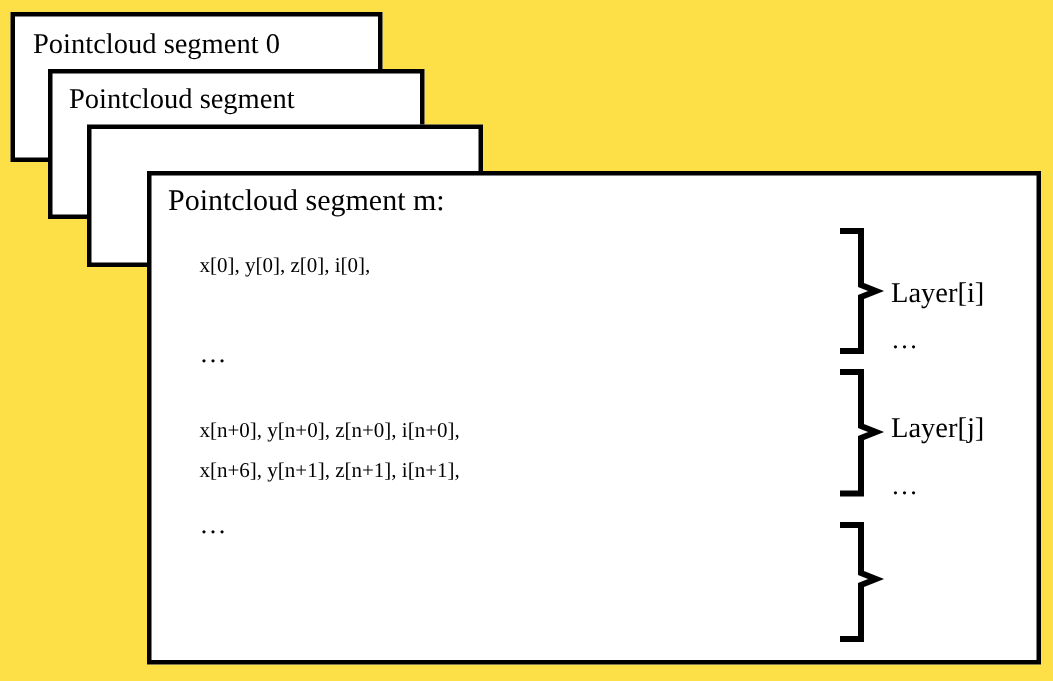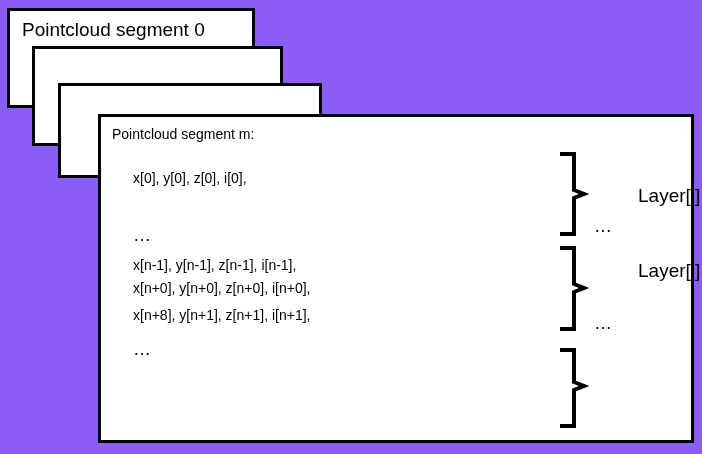--- a/index.html
+++ b/index.html
@@ -4,22 +4,22 @@
 <style>
   html, body {
     margin: 0;
     padding: 0;
     background: #ffffff;
   }
   #canvas {
     position: relative;
     width: 702px;
     height: 454px;
-    background: #8b5cf6;
-    font-family: Liberation Sans, sans-serif;
+    background: #fde047;
+    font-family: Liberation Serif, serif;
     color: #000000;
     overflow: hidden;
   }
 
   
   .seg-box {
     position: absolute;
     box-sizing: border-box;
     background: #ffffff;
     border: 3px solid #000000;
@@ -49,21 +49,21 @@
     height: 329px;
     box-sizing: border-box;
     background: #ffffff;
     border: 3px solid #000000;
     z-index: 4;
   }
   #main-title {
     position: absolute;
     left: 112px;
     top: 125px;
-    font-size: 14px;
+    font-size: 20px;
     line-height: 19px;
     white-space: nowrap;
     z-index: 14;
   }
 
   
   .data-line {
     position: absolute;
     left: 133px;
     font-size: 14px;
@@ -86,62 +86,61 @@
     z-index: 14;
     overflow: visible;
   }
   .layer-label {
     position: absolute;
     left: 594px;
     font-size: 19px;
     line-height: 19px;
     white-space: nowrap;
     z-index: 14;
-    margin-left: 44px;
   }
   .layer-dots {
     position: absolute;
     left: 594px;
     font-size: 18px;
     line-height: 18px;
     white-space: nowrap;
     z-index: 14;
   }
 </style>
 </head>
 <body>
 
 <div id="canvas">
 
   <div id="seg0" class="seg-box"></div>
   <div id="seg1" class="seg-box"></div>
   <div id="seg2" class="seg-box"></div>
 
   <div id="seg0-label" class="seg-label">Pointcloud segment 0</div>
+  <div id="seg1-label" class="seg-label">Pointcloud segment</div>
 
   <div id="main-box"></div>
 
   <div id="main-title">Pointcloud segment m:</div>
 
   <div class="data-line" style="top:169px;">x[0], y[0], z[0], i[0],</div>
   <div class="ellipsis-line" style="top:226px;">…</div>
-  <div class="data-line" style="top:256px;">x[n-1], y[n-1], z[n-1], i[n-1],</div>
   <div class="data-line" style="top:279px;">x[n+0], y[n+0], z[n+0], i[n+0],</div>
-  <div class="data-line" style="top:306px;">x[n+8], y[n+1], z[n+1], i[n+1],</div>
+  <div class="data-line" style="top:306px;">x[n+6], y[n+1], z[n+1], i[n+1],</div>
   <div class="ellipsis-line" style="top:340px;">…</div>
 
   <svg class="brace-svg" style="left:558px; top:152px;" width="30" height="84" viewBox="0 0 30 84">
     <path d="M 4 2 L 16 2 L 16 38 L 26 42 L 16 46 L 16 82 L 4 82" fill="none" stroke="#000000" stroke-width="4" stroke-linecap="square" stroke-linejoin="miter"></path>
   </svg>
   <div class="layer-label" style="top:186px;">Layer[i]</div>
   <div class="layer-dots" style="top:217px;">…</div>
 
   <svg class="brace-svg" style="left:558px; top:246px;" width="30" height="85" viewBox="0 0 30 85">
     <path d="M 4 2 L 16 2 L 16 38 L 26 42 L 16 46 L 16 83 L 4 83" fill="none" stroke="#000000" stroke-width="4" stroke-linecap="square" stroke-linejoin="miter"></path>
   </svg>
-  <div class="layer-label" style="top:261px;">Layer[j]</div>
+  <div class="layer-label" style="top:276px;">Layer[j]</div>
   <div class="layer-dots" style="top:314px;">…</div>
 
   <svg class="brace-svg" style="left:558px; top:348px;" width="30" height="80" viewBox="0 0 30 80">
     <path d="M 4 2 L 16 2 L 16 34 L 26 38 L 16 42 L 16 78 L 4 78" fill="none" stroke="#000000" stroke-width="4" stroke-linecap="square" stroke-linejoin="miter"></path>
   </svg>
 
 </div>
 
 </body></html>

